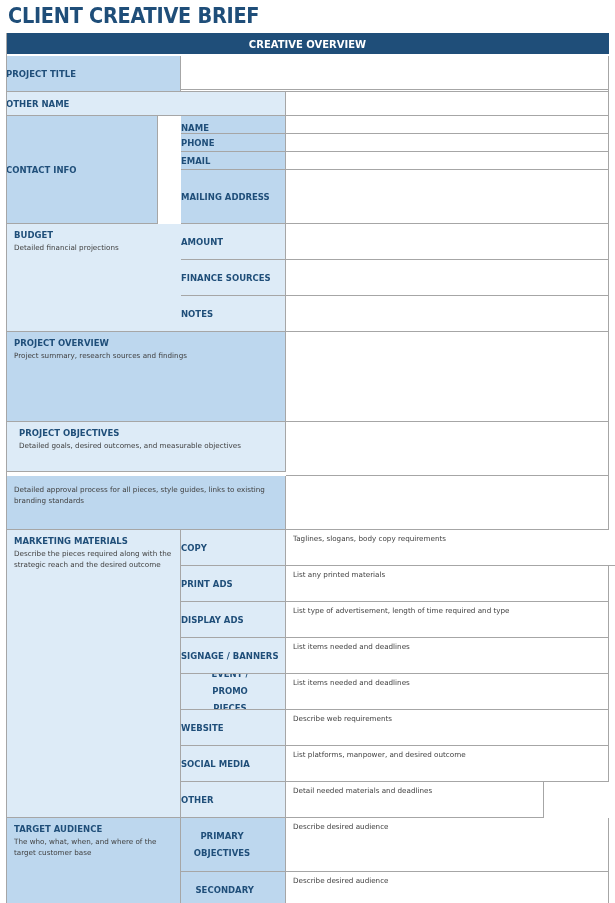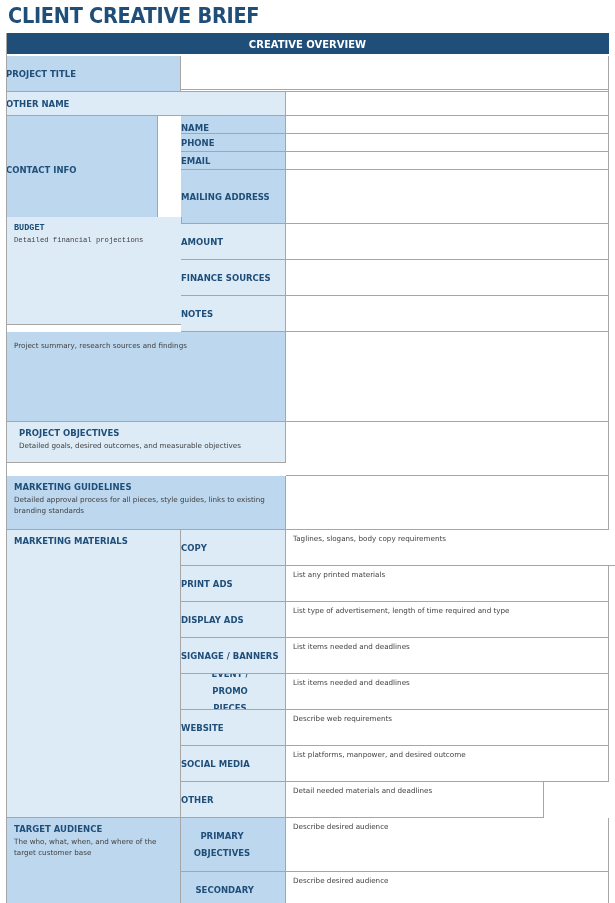--- a/index.html
+++ b/index.html
@@ -50,56 +50,57 @@
   <div class="cell white" style="left:280px;top:101px;width:323px;height:18px;"></div>
   <div class="cell mid vc" style="left:175px;top:119px;width:105px;height:18px;">
       <span class="lbl">EMAIL</span>
     </div>
   <div class="cell white" style="left:280px;top:119px;width:323px;height:18px;"></div>
   <div class="cell mid vc" style="left:175px;top:137px;width:105px;height:54px;">
       <span class="lbl">MAILING ADDRESS</span>
     </div>
   <div class="cell white" style="left:280px;top:137px;width:323px;height:54px;"></div>
 
-  <div class="cell light tc" style="left:0;top:184px;width:176px;height:108px;font-family:Liberation Mono, monospace;">
+  <div class="cell light tc" style="left:0;top:191px;width:176px;height:108px;">
     <div class="lbl">BUDGET</div>
     <div class="sub">Detailed financial projections</div>
   </div>
   <div class="cell light vc" style="left:175px;top:191px;width:105px;height:36px;">
       <span class="lbl">AMOUNT</span>
     </div>
   <div class="cell white" style="left:280px;top:191px;width:323px;height:36px;"></div>
   <div class="cell light vc" style="left:175px;top:227px;width:105px;height:36px;">
       <span class="lbl">FINANCE SOURCES</span>
     </div>
   <div class="cell white" style="left:280px;top:227px;width:323px;height:36px;"></div>
   <div class="cell light vc" style="left:175px;top:263px;width:105px;height:36px;">
       <span class="lbl">NOTES</span>
     </div>
   <div class="cell white" style="left:280px;top:263px;width:323px;height:36px;"></div>
 
   <div class="cell mid tc" style="left:0;top:299px;width:280px;height:90px;">
+    <div class="lbl">PROJECT OVERVIEW</div>
     <div class="sub">Project summary, research sources and findings</div>
   </div>
   <div class="cell white" style="left:280px;top:299px;width:323px;height:90px;"></div>
 
-  <div class="cell light tc" style="left:0;top:389px;width:280px;height:41px;padding-left:13px;">
+  <div class="cell light tc" style="left:0;top:389px;width:280px;height:50px;padding-left:13px;">
     <div class="lbl">PROJECT OBJECTIVES</div>
     <div class="sub">Detailed goals, desired outcomes, and measurable objectives</div>
   </div>
   <div class="cell white" style="left:280px;top:389px;width:323px;height:54px;"></div>
 
   <div class="cell mid tc" style="left:0;top:443px;width:280px;height:54px;">
-    <div class="lbl">MARKETING GUIDELINES</div>
     <div class="sub">Detailed approval process for all pieces, style guides, links to existing branding standards</div>
   </div>
   <div class="cell white" style="left:280px;top:443px;width:323px;height:54px;"></div>
 
   <div class="cell light tc" style="left:0;top:497px;width:175px;height:288px;">
     <div class="lbl">MARKETING MATERIALS</div>
+    <div class="sub">Describe the pieces required along with the strategic reach and the desired outcome</div>
   </div>
 
   <div class="cell light vc" style="left:175px;top:497px;width:105px;height:36px;">
       <span class="lbl">COPY</span>
     </div>
   <div class="cell white" style="left:280px;top:497px;width:373px;height:36px;">
       <div class="hint">Taglines, slogans, body copy requirements</div>
     </div>
 
   <div class="cell light vc" style="left:175px;top:533px;width:105px;height:36px;">

